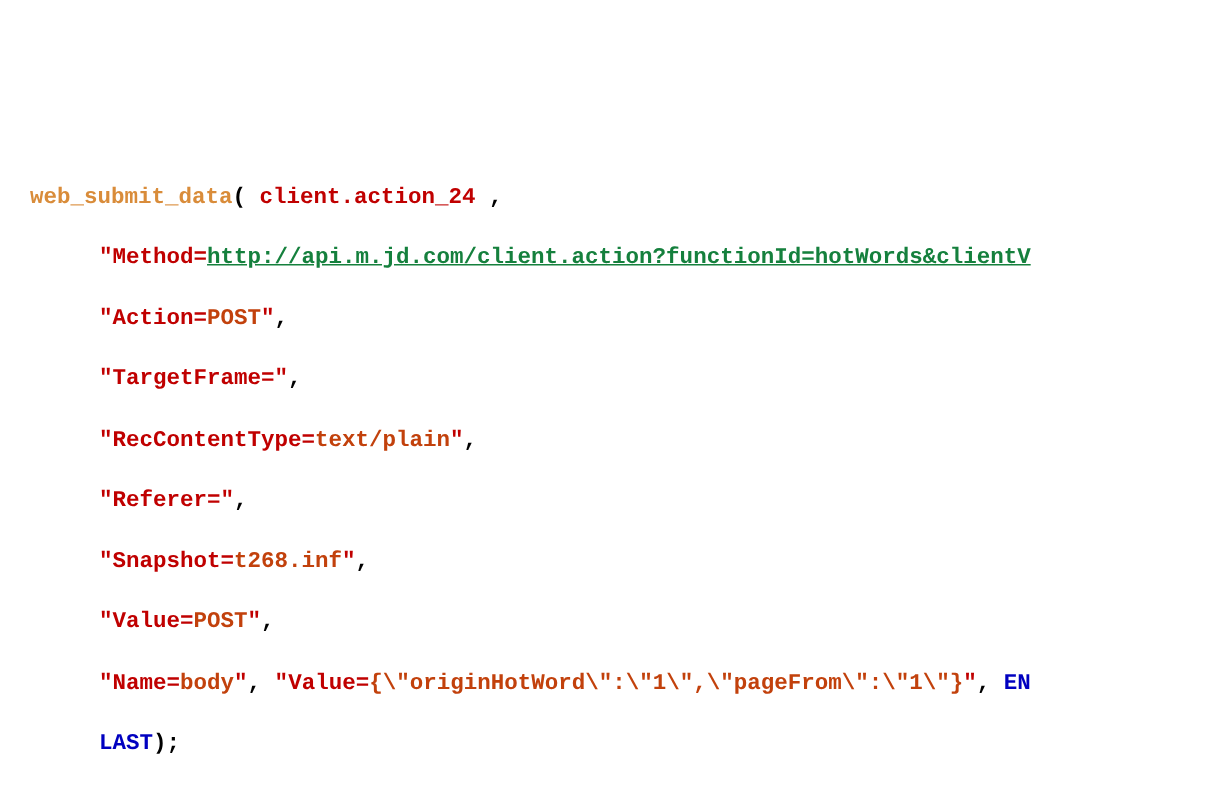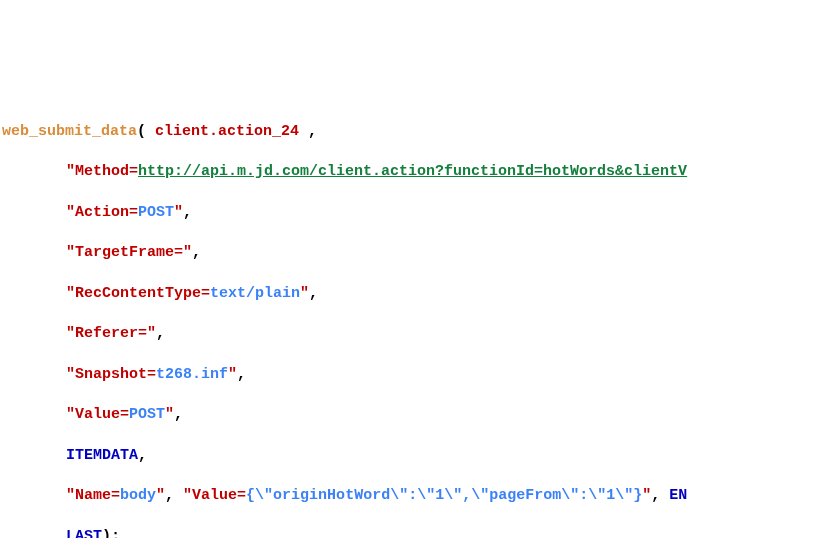--- a/index.html
+++ b/index.html
@@ -11,47 +11,46 @@
     background: #fff;
     color: #000;
     white-space: pre;
     overflow: hidden;
     font-weight: 600;
   }
   .code-container {
     padding: 0;
     margin: 0;
   }
-  .indent0 { padding-left: 2px; font-family: Liberation Mono, monospace; }
+  .indent0 { padding-left: 20px; font-family: Liberation Mono, monospace; }
   .indent1 { padding-left: 66px; }
   .fn { color: #d98c3a; } 
   .paren { color: #000; }
   .str-red { color: #c00000; }
-  .str-green { color: #3b82f6; }
+  .str-green { color: #c2410c; }
   .url-link { color: #15803d; text-decoration: underline; }
   .kw-blue { color: #0000c0; font-weight: bold; }
   .comma { color: #000; }
   .line { display: block; }
 </style>
 </head>
 <body>
 
 
 
 <div class="code-container">
 
 <span class="line indent0"><span class="fn">web_submit_data</span><span class="paren">( </span><span class="str-red">client.action_24</span><span class="comma"> ,</span></span>
 <span class="line indent1"><span class="str-red">"</span><span class="str-red">Method=</span><span class="url-link">http://api.m.jd.com/client.action?functionId=hotWords&amp;clientV</span></span>
 <span class="line indent1"><span class="str-red">"</span><span class="str-red">Action=</span><span class="str-green">POST</span><span class="str-red">"</span><span class="comma">,</span></span>
 <span class="line indent1"><span class="str-red">"</span><span class="str-red">TargetFrame=</span><span class="str-red">"</span><span class="comma">,</span></span>
 <span class="line indent1"><span class="str-red">"</span><span class="str-red">RecContentType=</span><span class="str-green">text/plain</span><span class="str-red">"</span><span class="comma">,</span></span>
 <span class="line indent1"><span class="str-red">"</span><span class="str-red">Referer=</span><span class="str-red">"</span><span class="comma">,</span></span>
 <span class="line indent1"><span class="str-red">"</span><span class="str-red">Snapshot=</span><span class="str-green">t268.inf</span><span class="str-red">"</span><span class="comma">,</span></span>
 <span class="line indent1"><span class="str-red">"</span><span class="str-red">Value=</span><span class="str-green">POST</span><span class="str-red">"</span><span class="comma">,</span></span>
-<span class="line indent1"><span class="kw-blue">ITEMDATA</span><span class="comma">,</span></span>
 <span class="line indent1"><span class="str-red">"</span><span class="str-red">Name=</span><span class="str-green">body</span><span class="str-red">"</span><span class="comma">, </span><span class="str-red">"</span><span class="str-red">Value=</span><span class="str-green">{\"originHotWord\":\"1\",\"pageFrom\":\"1\"}</span><span class="str-red">"</span><span class="comma">, </span><span class="kw-blue">EN</span></span>
 <span class="line indent1"><span class="kw-blue">LAST</span><span class="paren">);</span></span>
 
 
 
 
 
 
 
 

